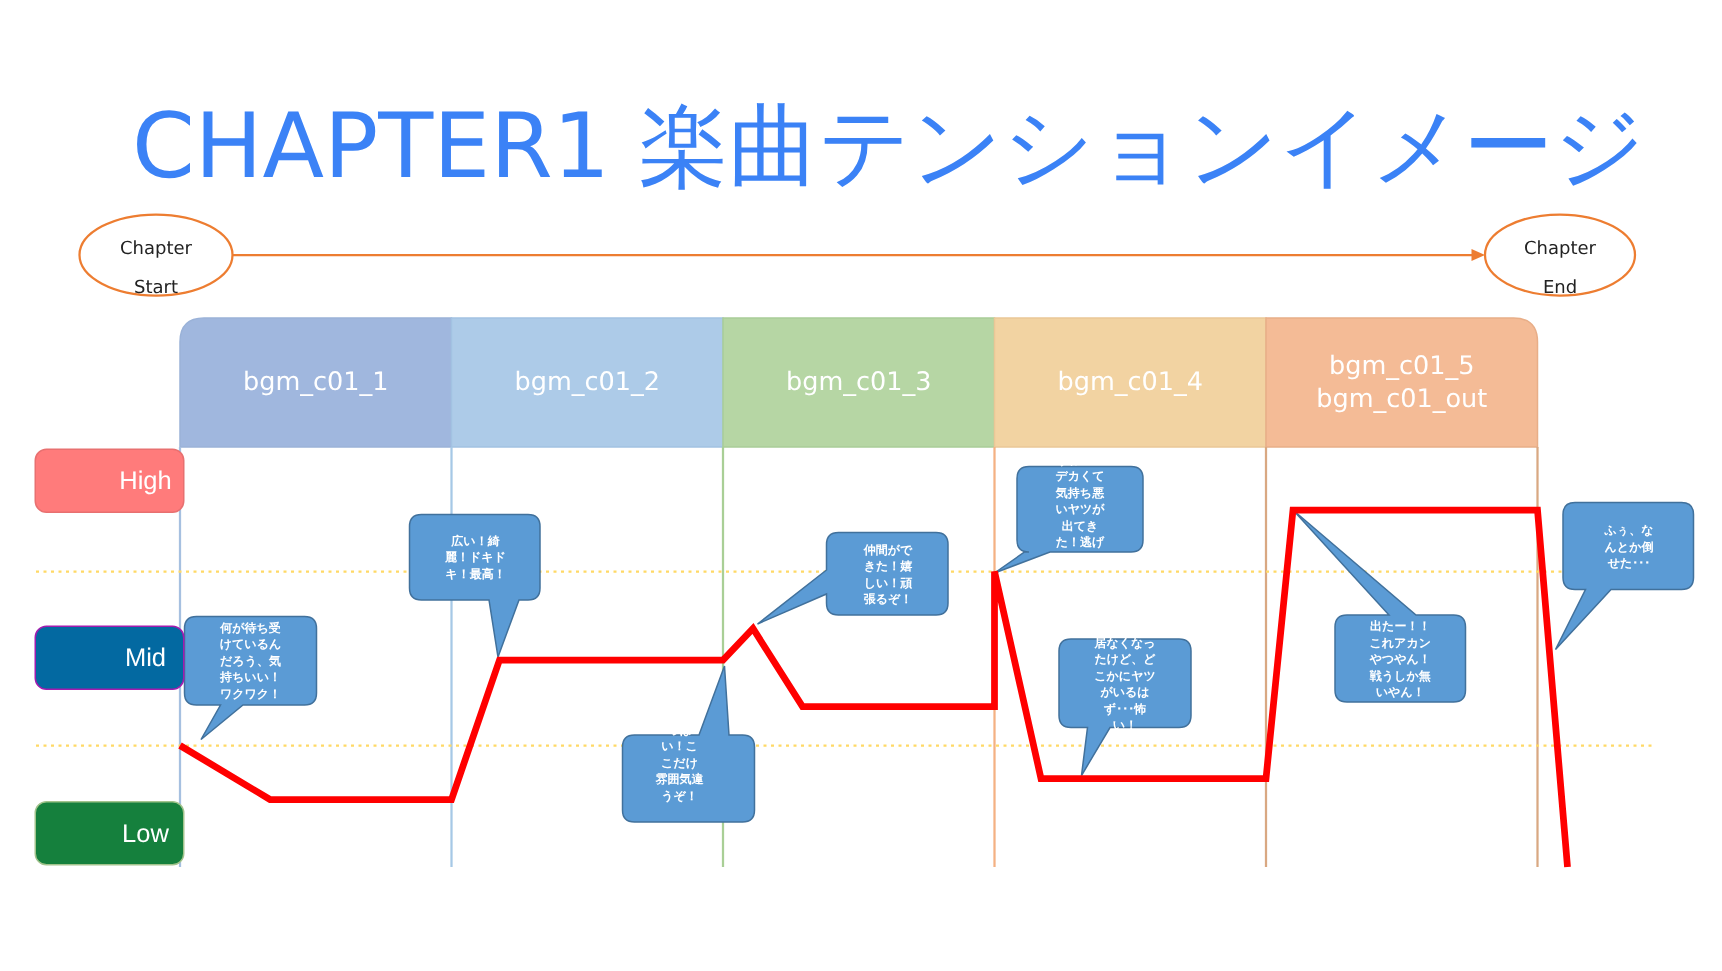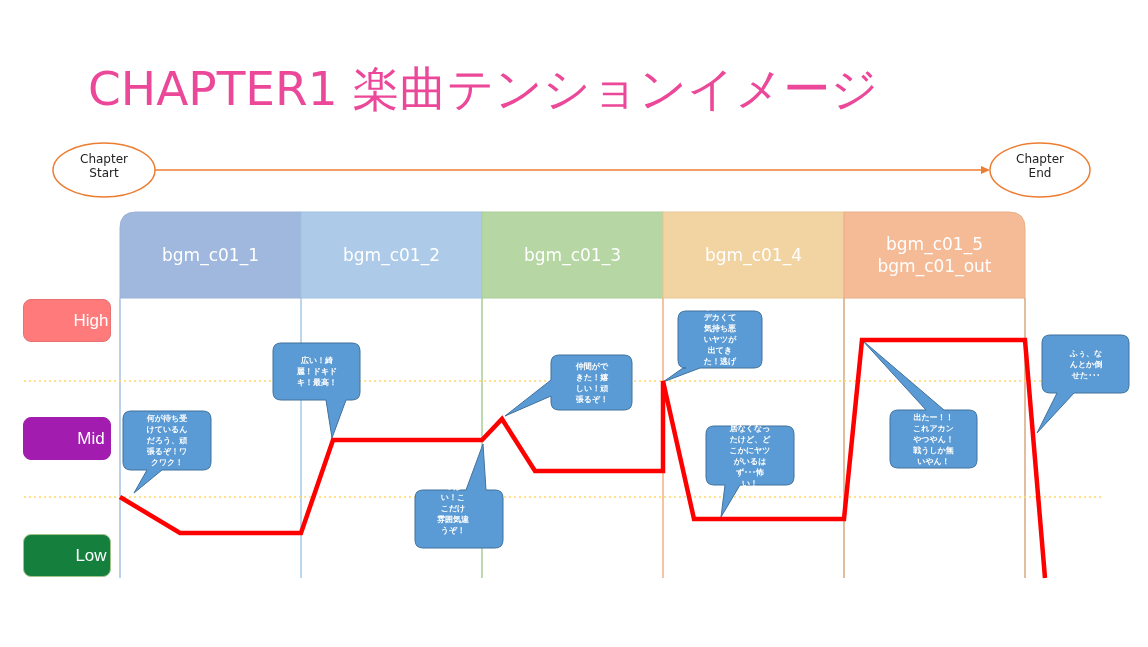--- a/index.html
+++ b/index.html
@@ -1,21 +1,21 @@
 <!DOCTYPE html>
 <html><head>
 <meta charset="utf-8">
 <style>
   html, body { margin:0; padding:0; background:#ffffff; }
   body { width:1148px; height:647px; position:relative; overflow:hidden; font-family:"DejaVu Sans", sans-serif; }
-  .title { position:absolute; left:88px; top:58px; font-size:47px; color:#ec4899; font-family:"DejaVu Sans", sans-serif; letter-spacing:0px; white-space:nowrap; }
+  .title { position:absolute; left:88px; top:58px; font-size:60px; color:#3b82f6; font-family:"DejaVu Sans", sans-serif; letter-spacing:0px; white-space:nowrap; }
   svg.diagram { position:absolute; left:0; top:0; }
-  .ellipse-label { position:absolute; width:100px; text-align:center; font-size:12px; line-height:14px; color:#222; font-family:"DejaVu Sans", sans-serif; }
+  .ellipse-label { position:absolute; width:100px; text-align:center; font-size:12px; line-height:26px; color:#222; font-family:"DejaVu Sans", sans-serif; }
   .sec-label { position:absolute; top:212px; height:86px; display:flex; align-items:center; justify-content:center; text-align:center; color:#ffffff; font-size:17px; line-height:22px; white-space:pre-line; font-family:"DejaVu Sans", sans-serif; }
-  .level-box { position:absolute; left:23px; width:88px; height:43px; border-radius:8px; display:flex; align-items:center; justify-content:center; color:#ffffff; font-size:17px; font-family:"Liberation Sans", sans-serif; box-sizing:border-box;padding-left:48px; }
+  .level-box { position:absolute; left:23px; width:100px; height:43px; border-radius:8px; display:flex; align-items:center; justify-content:center; color:#ffffff; font-size:17px; font-family:"Liberation Sans", sans-serif; box-sizing:border-box;padding-left:48px; }
   .bubble-text { position:absolute; color:#ffffff; font-size:8px; font-weight:bold; line-height:11px; text-align:center; display:flex; align-items:center; justify-content:center; box-sizing:border-box; padding:20px; font-family:"DejaVu Sans", sans-serif; }
 </style>
 </head>
 <body>
 
 <div class="title">CHAPTER1 楽曲テンションイメージ</div>
 
 <svg class="diagram" width="1148" height="647">
 
   <line x1="155" y1="170" x2="982" y2="170" stroke="#ed7d31" stroke-width="1.5"></line>
@@ -73,23 +73,23 @@
 End</div>
 
 <div class="sec-label" style="left:120px; width:181px;">bgm_c01_1</div>
 <div class="sec-label" style="left:301px; width:181px;">bgm_c01_2</div>
 <div class="sec-label" style="left:482px; width:181px;">bgm_c01_3</div>
 <div class="sec-label" style="left:663px; width:181px;">bgm_c01_4</div>
 <div class="sec-label" style="left:844px; width:181px;">bgm_c01_5
 bgm_c01_out</div>
 
 <div class="level-box" style="top:299px; background:#ff7b7b; border:1px solid #e87070;">High</div>
-<div class="level-box" style="top:417px; background:#a21caf; border:1px solid #a21caf;">Mid</div>
+<div class="level-box" style="top:417px; background:#0369a1; border:1px solid #a21caf;">Mid</div>
 <div class="level-box" style="top:534px; background:#15803d; border:1px solid #a2c38c;">Low</div>
 
-<div class="bubble-text" style="left:125px; top:412px; width:84px; height:57px;">何が待ち受けているんだろう、頑張るぞ！ワクワク！</div>
+<div class="bubble-text" style="left:125px; top:412px; width:84px; height:57px;">何が待ち受けているんだろう、気持ちいい！ワクワク！</div>
 <div class="bubble-text" style="left:276px; top:344px; width:82px; height:55px;">広い！綺麗！ドキドキ！最高！</div>
 <div class="bubble-text" style="left:417px; top:469px; width:72px; height:56px;">お？機械がいっぱい！ここだけ雰囲気違うぞ！</div>
 <div class="bubble-text" style="left:554px; top:356px; width:76px; height:53px;">仲間ができた！嬉しい！頑張るぞ！</div>
 <div class="bubble-text" style="left:680px; top:312px; width:80px; height:55px;">うわー！デカくて気持ち悪いヤツが出てきた！逃げろ！</div>
 <div class="bubble-text" style="left:708px; top:427px; width:84px; height:57px;">居なくなったけど、どこかにヤツがいるはず･･･怖い！</div>
 <div class="bubble-text" style="left:892px; top:411px; width:83px; height:56px;">出たー！！これアカンやつやん！戦うしか無いやん！</div>
 <div class="bubble-text" style="left:1046px; top:336px; width:80px; height:56px;">ふぅ、なんとか倒せた･･･</div>
 
 </body></html>

